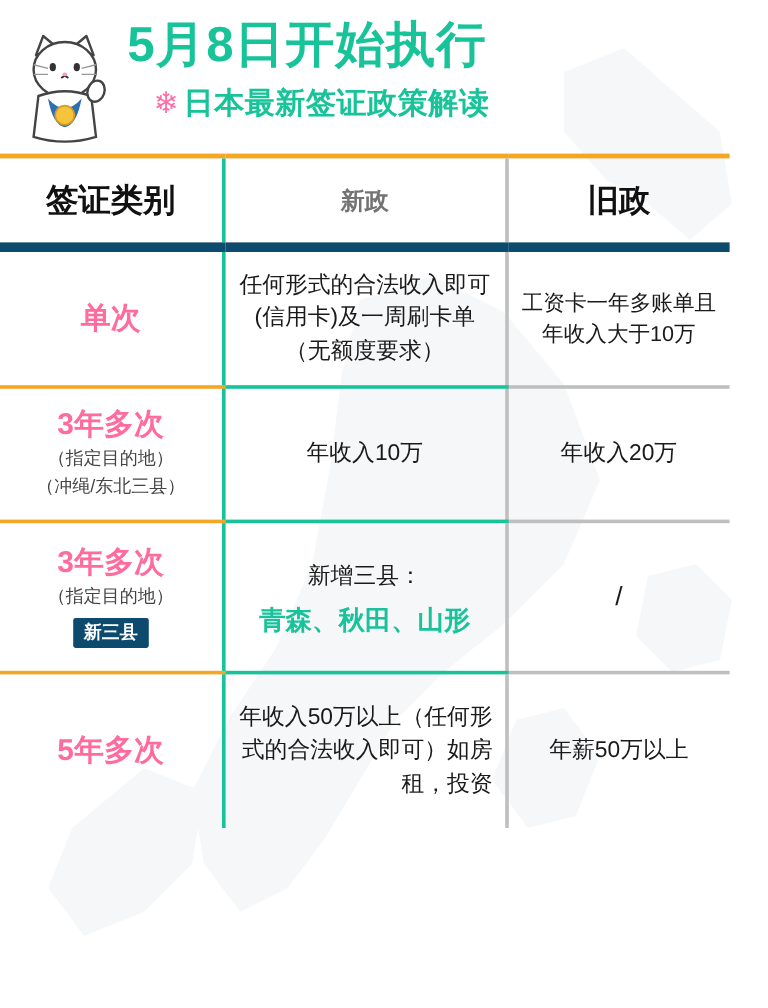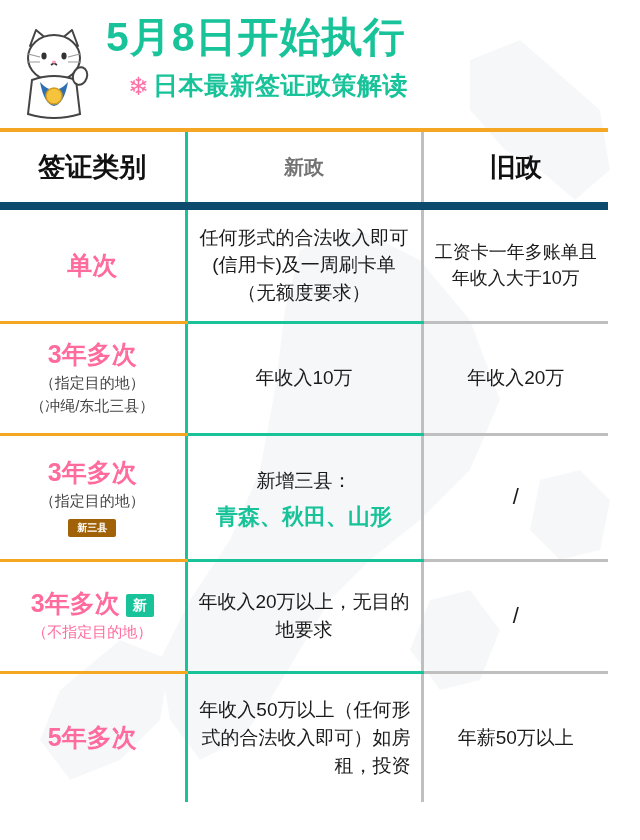--- a/index.html
+++ b/index.html
@@ -177,23 +177,23 @@
     font-size: 14px;
     font-weight: bold;
     padding: 2px 7px;
     border-radius: 2px;
     vertical-align: middle;
     margin-left: 6px;
     line-height: 1.3;
   }
   .badge-block {
     display: inline-block;
-    background: #a16207;
+    background: #0c4a6e;
     color: #fff;
-    font-size: 10px;
+    font-size: 15px;
     font-weight: bold;
     padding: 2px 9px;
     border-radius: 2px;
     margin-top: 6px;
     line-height: 1.4;
   }
   .row1 td { height: 116px; }
   .row2 td { height: 112px; }
   .row3 td { height: 126px; }
   .row4 td { height: 112px; }
@@ -293,34 +293,20 @@
         </td>
         <td class="col-b">
           <div class="cell-text">新增三县：</div>
           <div class="cell-green">青森、秋田、山形</div>
         </td>
         <td class="col-c">
           <div class="slash">/</div>
         </td>
       </tr>
 
-      <tr class="brow row4">
-        <td class="col-a">
-          <div class="cat-label">
-            <span>3年多次</span><span class="badge">新</span>
-          </div>
-          <div class="cat-note" style="color:#ff6b9d;">（不指定目的地）</div>
-        </td>
-        <td class="col-b">
-          <div class="cell-text">年收入20万以上，无目的地要求</div>
-        </td>
-        <td class="col-c">
-          <div class="slash">/</div>
-        </td>
-      </tr>
 
       <tr class="brow row5 last">
         <td class="col-a">
           <div class="cat-label">5年多次</div>
         </td>
         <td class="col-b">
           <div class="cell-text">年收入50万以上（任何形式的合法收入即可）如房租，投资</div>
         </td>
         <td class="col-c">
           <div class="cell-text">年薪50万以上</div>

